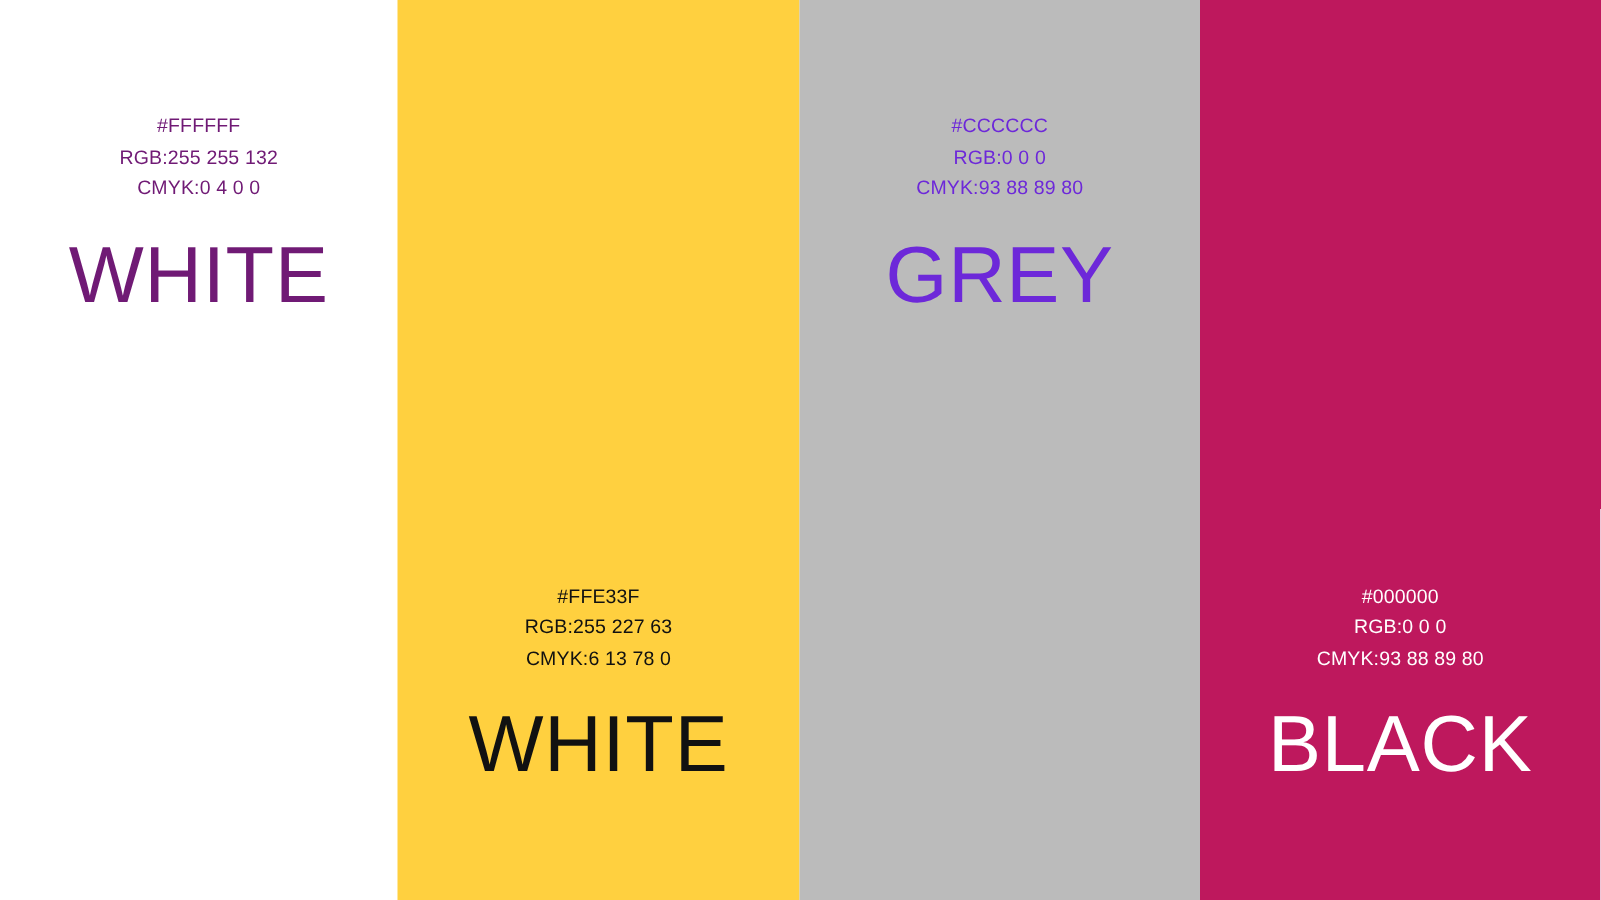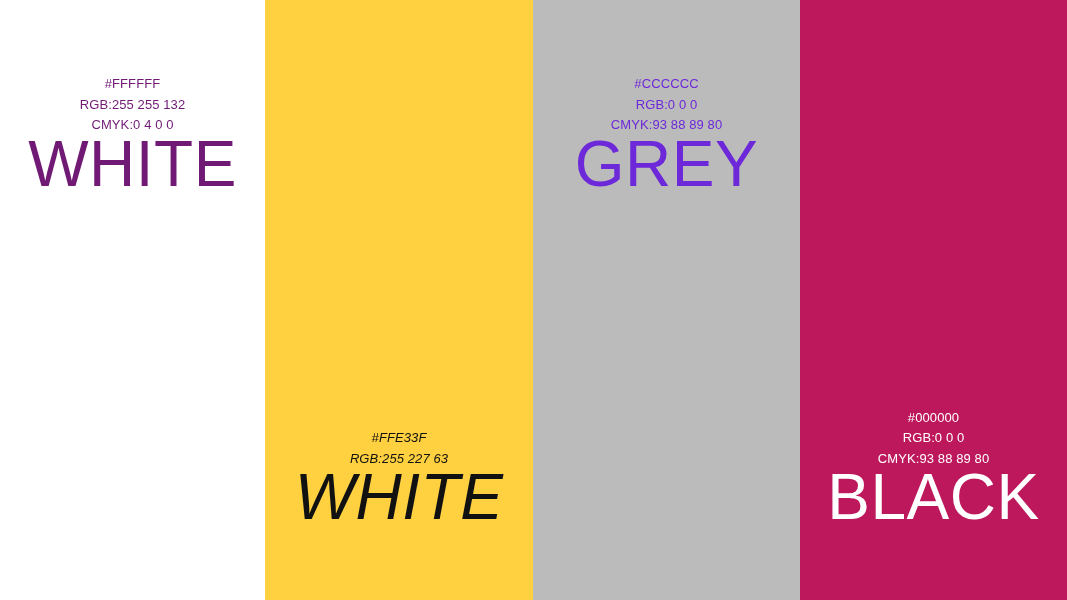--- a/index.html
+++ b/index.html
@@ -49,31 +49,31 @@
     line-height: 20.5px;
     letter-spacing: 0.1px;
     font-weight: 400;
   }
   .spec-line {
     display: block;
     white-space: nowrap;
   }
   .name {
     display: block;
-    font-size: 64px;
+    font-size: 53px;
     line-height: 56px;
     font-weight: 400;
     letter-spacing: 0.5px;
-    margin-top: 0;
+    margin-top: 20px;
     white-space: nowrap;
   }
 
   
   .panel-white  { width: 265px; }
-  .panel-yellow { width: 268px; font-style: italic; }
+  .panel-yellow { width: 268px; }
   .panel-grey   { width: 267px; }
   .panel-black  { width: 267px; }
 </style>
 </head>
 <body style="background-color: rgb(255, 255, 255);">
 
 <div id="palette">
 
   <div class="swatch panel-white align-top" style="background-color: rgb(255, 255, 255); color: #701a75;">
     <div class="info">
@@ -84,20 +84,21 @@
       </div>
       <span class="name">WHITE</span>
     </div>
   </div>
 
   <div class="swatch panel-yellow align-bottom" style="background-color: rgb(255, 208, 63); color: rgb(17, 17, 17);">
     <div class="info">
       <div class="specs">
         <span class="spec-line">#FFE33F</span>
         <span class="spec-line">RGB:255 227 63</span>
+        <span class="spec-line">CMYK:6 13 78 0</span>
       </div>
       <span class="name">WHITE</span>
     </div>
   </div>
 
   <div class="swatch panel-grey align-top" style="background-color: rgb(187, 187, 187); color: #6d28d9;">
     <div class="info">
       <div class="specs">
         <span class="spec-line">#CCCCCC</span>
         <span class="spec-line">RGB:0 0 0</span>

